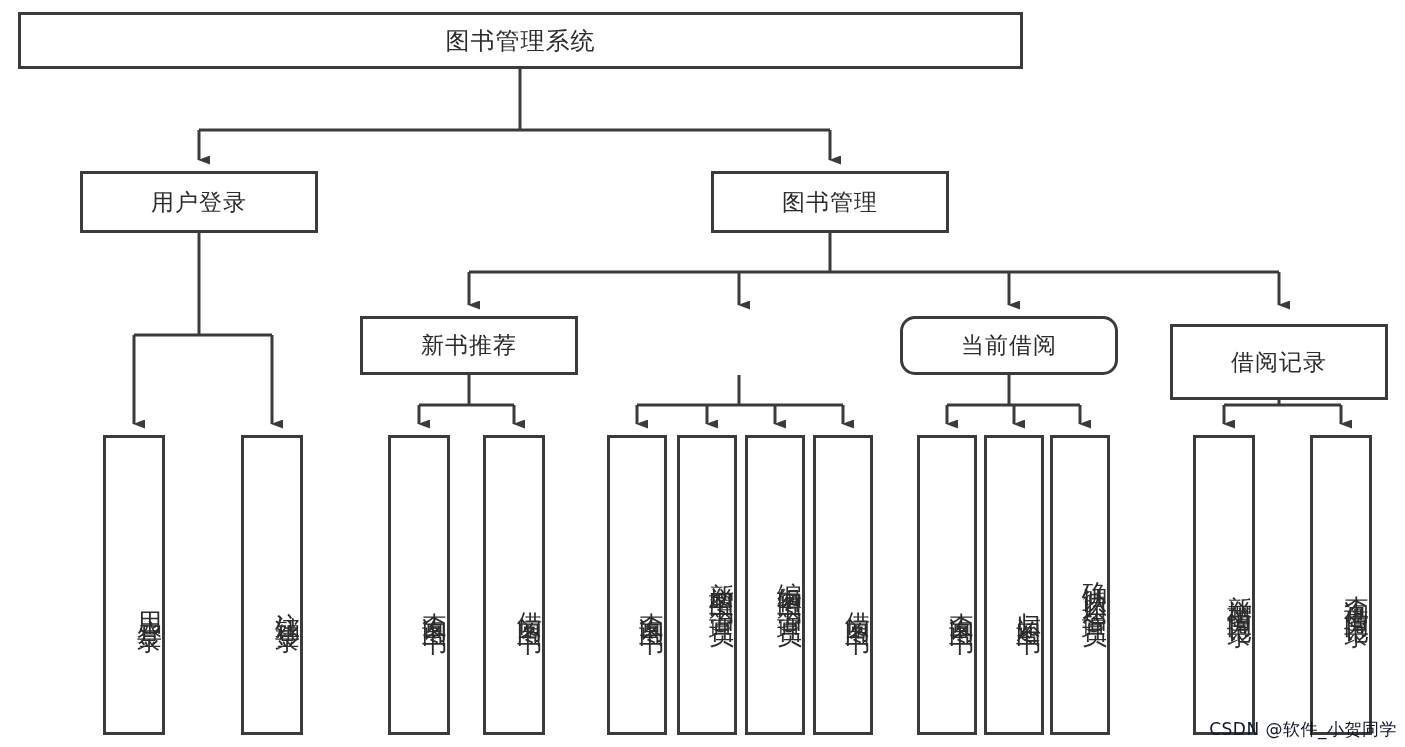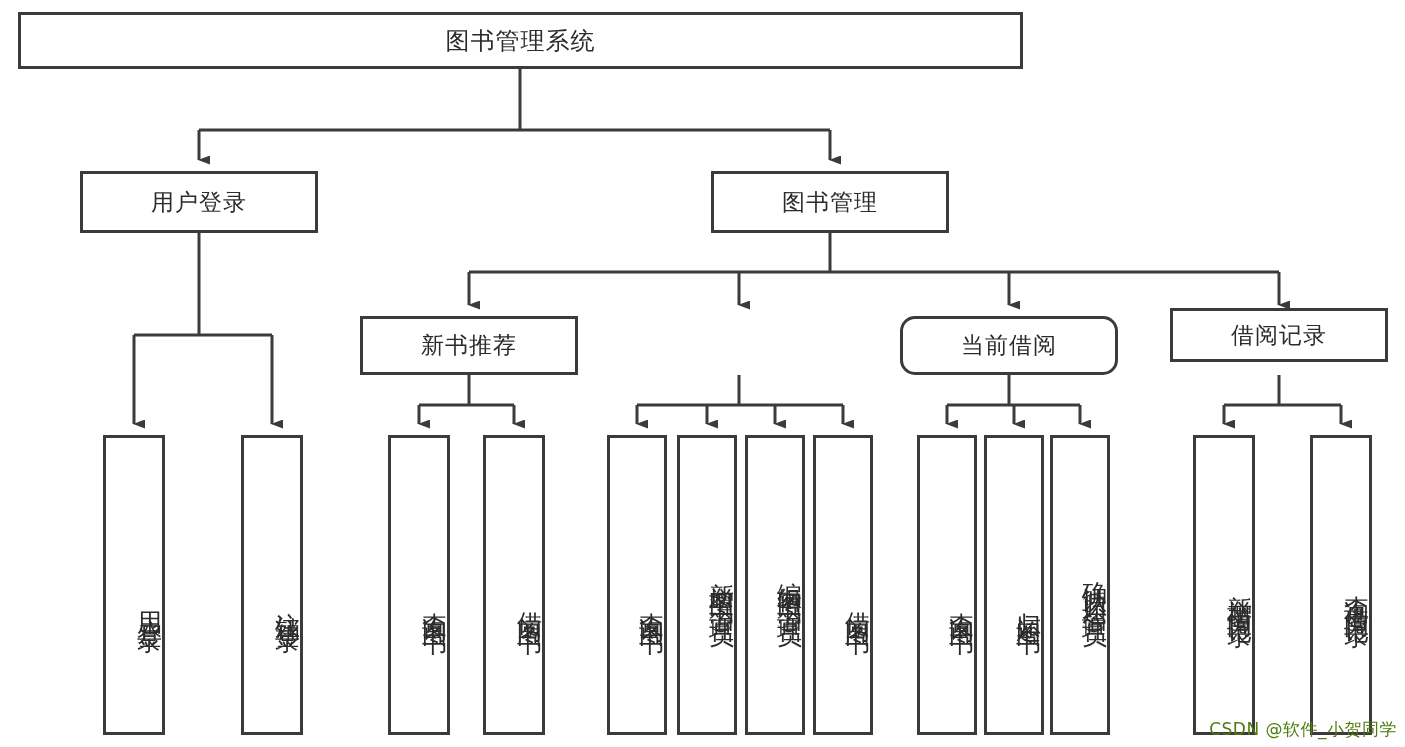--- a/index.html
+++ b/index.html
@@ -25,21 +25,21 @@
     font-size:25px;
     letter-spacing:6px;
     line-height:1.0;
     padding-top:38px;
     align-items:flex-start;
     justify-content:center;
   }
   .node-label{display:block;white-space:nowrap;}
   .watermark{
     position:absolute;right:8px;bottom:6px;
-    font-size:17px;color:#4d7c0f;
+    font-size:17px;color:#0f172a;
     letter-spacing:0.5px;
     white-space:nowrap;
     pointer-events:none;
   }
 </style>
 </head>
 <body>
 
 <div id="diagram-root">
 
@@ -115,21 +115,21 @@
   <div class="node-box horiz" style="left:711px;top:171px;width:238px;height:62px;">
     <span class="node-label">图书管理</span>
   </div>
 
   <div class="node-box horiz" style="left:360px;top:316px;width:218px;height:59px;">
     <span class="node-label">新书推荐</span>
   </div>
   <div class="node-box horiz" style="left:900px;top:316px;width:218px;height:59px;border-radius:15px;">
     <span class="node-label">当前借阅</span>
   </div>
-  <div class="node-box horiz" style="left:1170px;top:308px;width:218px;height:54px;">
+  <div class="node-box horiz" style="left:1170px;top:324px;width:218px;height:76px;">
     <span class="node-label">借阅记录</span>
   </div>
 
   <div class="node-box vert" style="left:103px;top:435px;width:62px;height:300px;">
     <span class="node-label">用户登录</span>
   </div>
   <div class="node-box vert" style="left:241px;top:435px;width:62px;height:300px;">
     <span class="node-label">注销登录</span>
   </div>
   <div class="node-box vert" style="left:388px;top:435px;width:62px;height:300px;">

